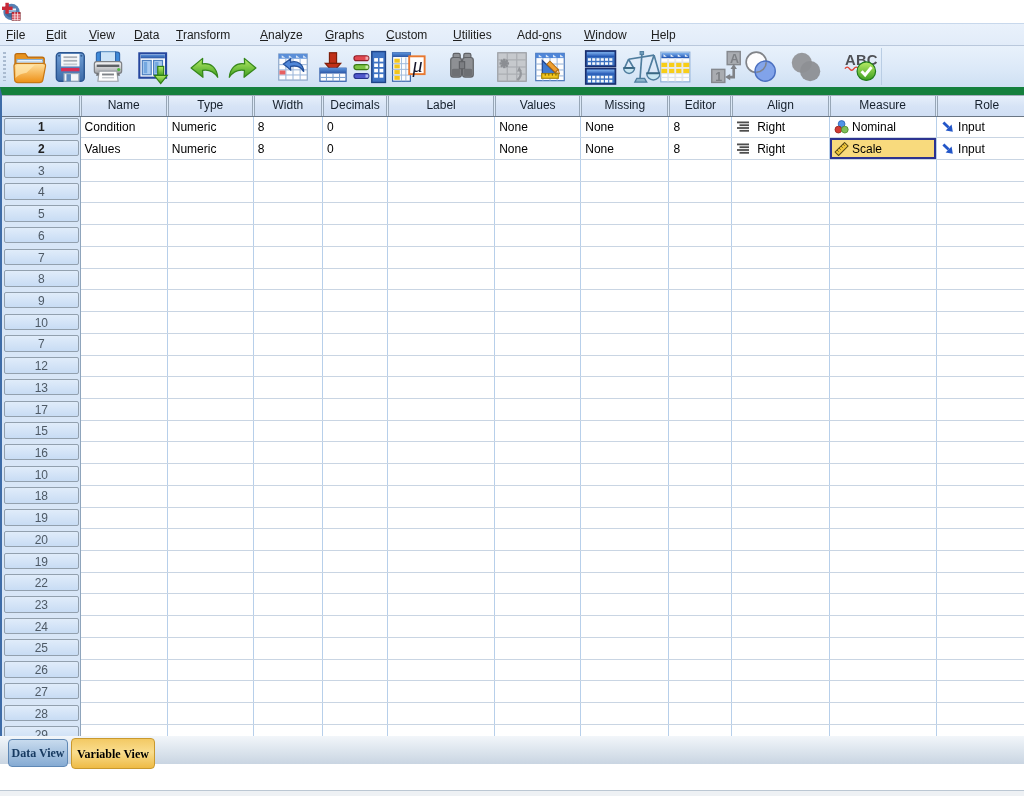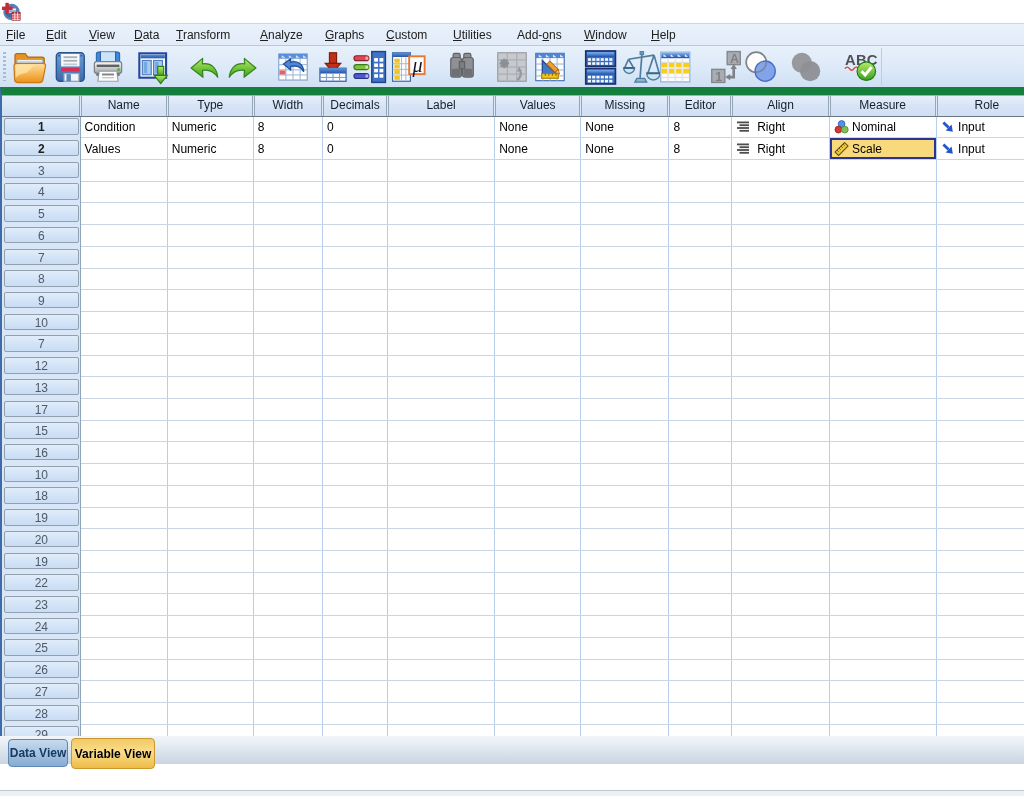--- a/index.html
+++ b/index.html
@@ -51,21 +51,21 @@
   background:linear-gradient(#f6f9fc,#dfe7ef); border:1px solid #9ab0c6; }
 #hscroll .btn:after { content:""; position:absolute; left:3.5px; top:2.5px;
   border-right:5px solid #5a6570; border-top:3.2px solid transparent; border-bottom:3.2px solid transparent; }
 #hscroll .thumb { position:absolute; left:95px; top:0.5px; width:884px; height:11.5px;
   background:linear-gradient(#fdfdfe,#eef1f5); border:1px solid #c2cbd4; }
 
 #bluebar { position:absolute; left:0; top:749px; width:1024px; height:3px; background:linear-gradient(#2f689e,#4a86c4); }
 
 
 #tabbar { position:absolute; left:0; top:736px; width:1024px; height:28px;
-  background:linear-gradient(#f2f6fa,#c9d5e2); }
+  background:linear-gradient(#f2f6fa,#c9d5e2);font-family:Liberation Serif, serif; }
 .tab { position:absolute; font-size:12px; text-align:center; }
 #tab1 { left:8px; top:3px; width:60px; height:28px; line-height:27px; color:#173a61; font-weight:bold;
   background:linear-gradient(#c8dbee,#86abd3); border:1px solid #5f88b5; border-radius:4px; }
 #tab2 { left:71px; top:2px; width:84px; height:31px; line-height:30px; color:#000; font-weight:bold;
   background:linear-gradient(#f3c964 0%,#f9dd8e 45%,#eebb45 100%);
   border:1px solid #c9992e; border-radius:4px; }
 
 #status { position:absolute; left:0; top:790px; width:1024px; height:6px;
   background:#eef1f4; border-top:1px solid #bbc7d3; }
 </style></head><body>

